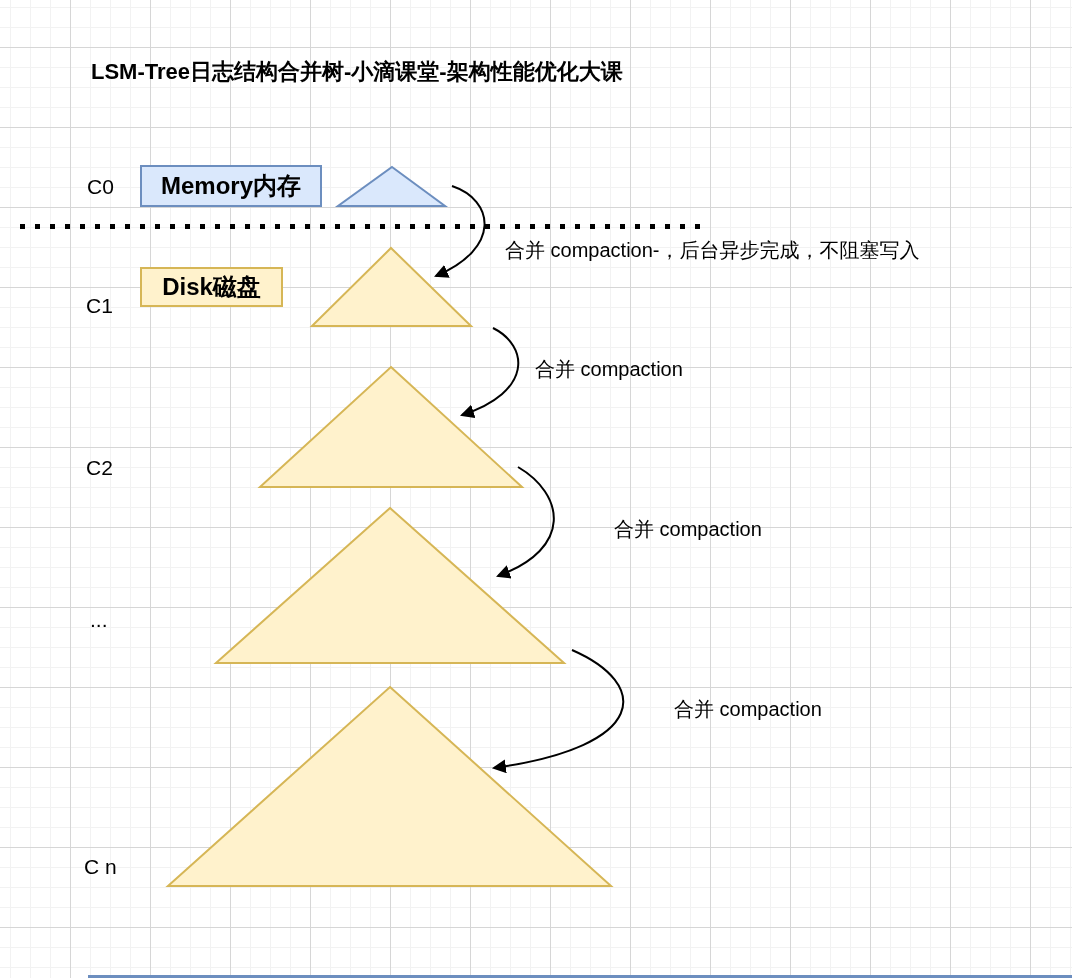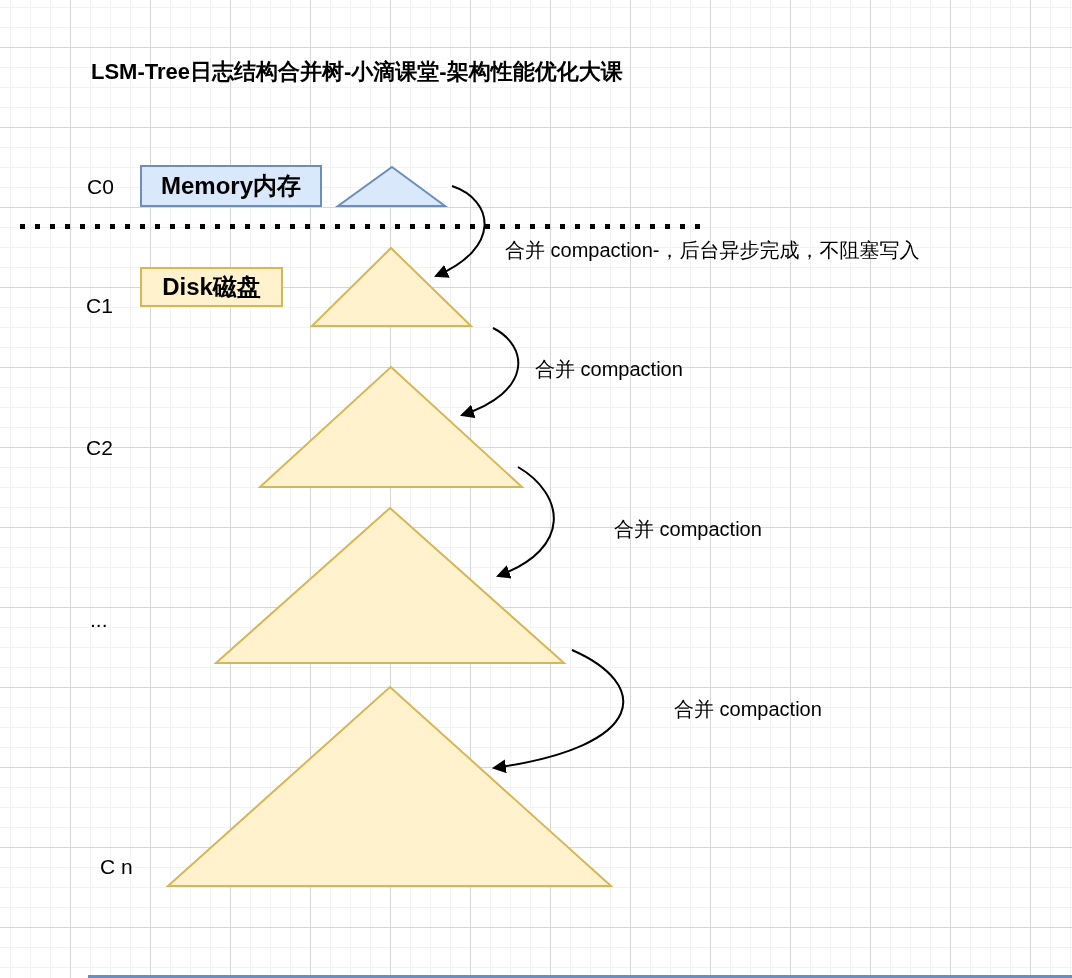--- a/index.html
+++ b/index.html
@@ -117,23 +117,23 @@
 
   <div class="abs legend-box memory-box">
     <span>Memory内存</span>
   </div>
   <div class="abs legend-box disk-box">
     <span>Disk磁盘</span>
   </div>
 
   <div class="abs level-label" style="left:87px; top:175px;">C0</div>
   <div class="abs level-label" style="left:86px; top:294px;text-align:right;">C1</div>
-  <div class="abs level-label" style="left:86px; top:436px;">C2</div>
+  <div class="abs level-label" style="left:86px; top:456px;">C2</div>
   <div class="abs level-label" style="left:90px; top:608px;">...</div>
-  <div class="abs level-label" style="left:100px; top:855px;">C n</div>
+  <div class="abs level-label" style="left:84px; top:855px;">C n</div>
 
   <div class="abs annotation" style="left:505px; top:237px;">合并 compaction-，后台异步完成，不阻塞写入</div>
   <div class="abs annotation" style="left:535px; top:356px;">合并 compaction</div>
   <div class="abs annotation" style="left:614px; top:516px;">合并 compaction</div>
   <div class="abs annotation" style="left:674px; top:696px;">合并 compaction</div>
 
   <div class="abs bottom-edge"></div>
 
 </div>
 

